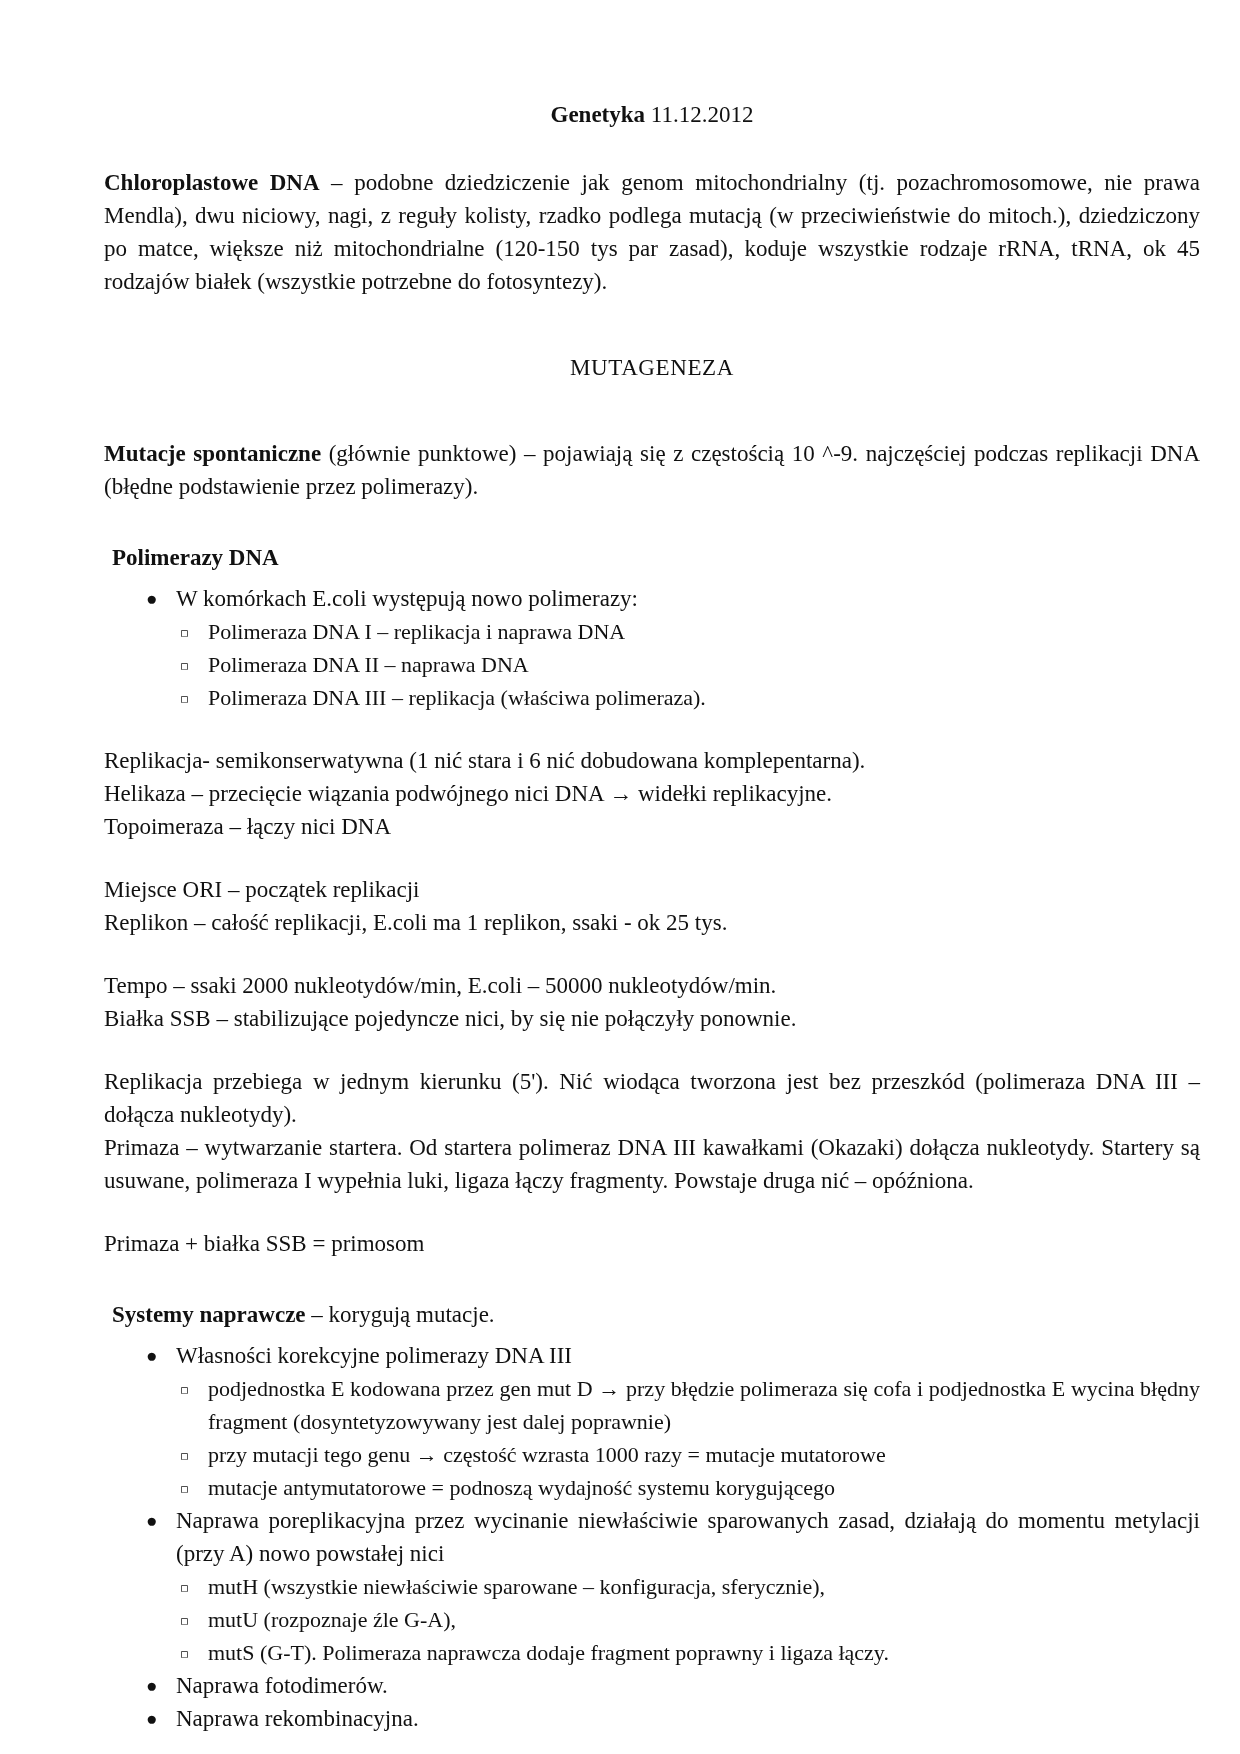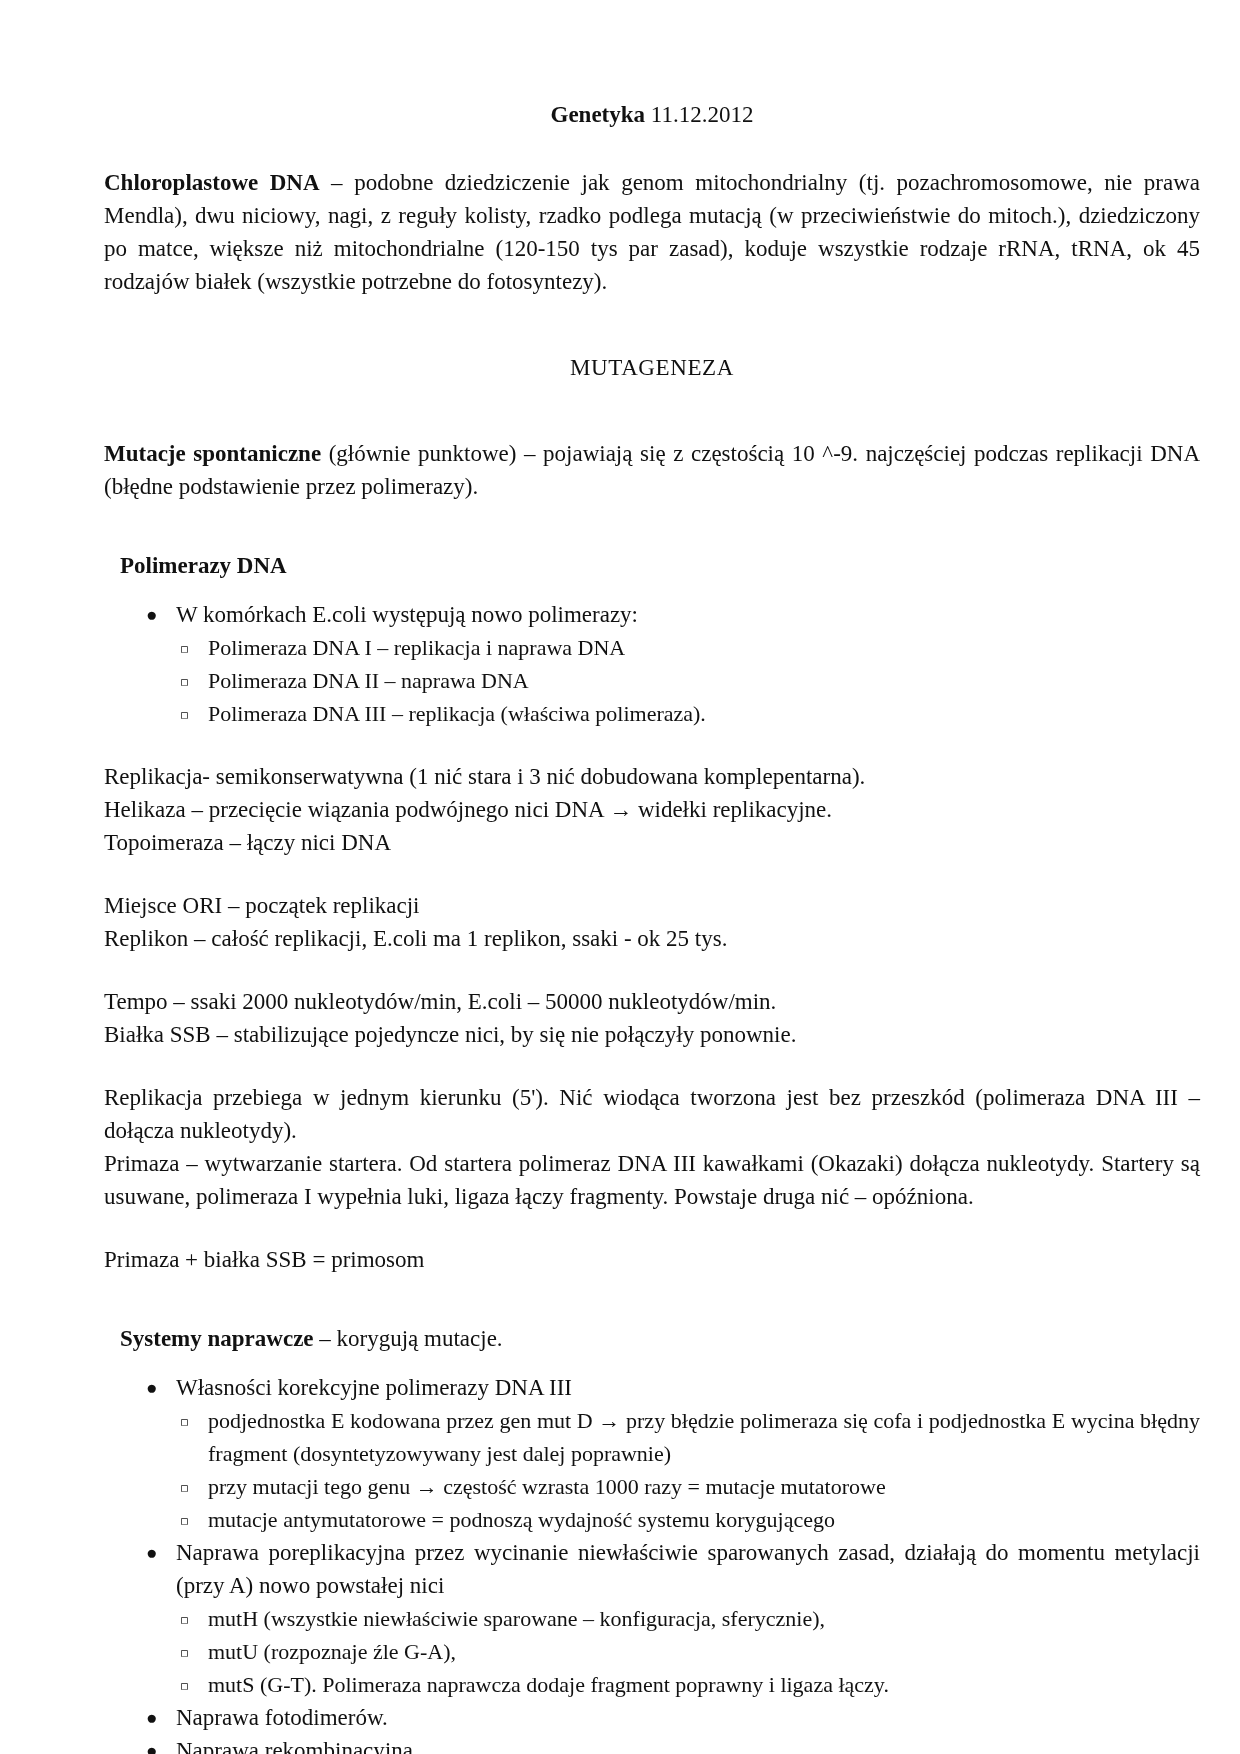--- a/index.html
+++ b/index.html
@@ -56,21 +56,21 @@
     line-height: 33px;
     margin: 17px;
     letter-spacing: 0.6px;
   }
 
   
   .sec-head {
     font-size: 23px;
     line-height: 33px;
     font-weight: bold;
-    margin: 16px;
+    margin: 8px;
   }
   .sec-head .reg { font-weight: normal; }
 
   
   ul.lvl1 {
     list-style: none;
     margin: 0;
     padding: 0;
   }
   ul.lvl1 > li {
@@ -163,21 +163,21 @@
         <li>
           <span class="bullet">▫</span>
           <span>Polimeraza DNA III – replikacja (właściwa polimeraza).</span>
         </li>
       </ul>
     </li>
   </ul>
 
   <div class="gap-m"></div>
 
-  <p class="para noj">Replikacja- semikonserwatywna (1 nić stara i 3 nić dobudowana komplepentarna).</p>
+  <p class="para noj">Replikacja- semikonserwatywna (1 nić stara i 6 nić dobudowana komplepentarna).</p>
   <p class="para noj">Helikaza –  przecięcie wiązania podwójnego nici DNA → widełki replikacyjne.</p>
   <p class="para noj">Topoimeraza – łączy nici DNA</p>
 
   <div class="gap-m"></div>
 
   <p class="para noj">Miejsce ORI – początek replikacji</p>
   <p class="para noj">Replikon – całość replikacji, E.coli ma 1 replikon, ssaki - ok 25 tys.</p>
 
   <div class="gap-m"></div>
 

